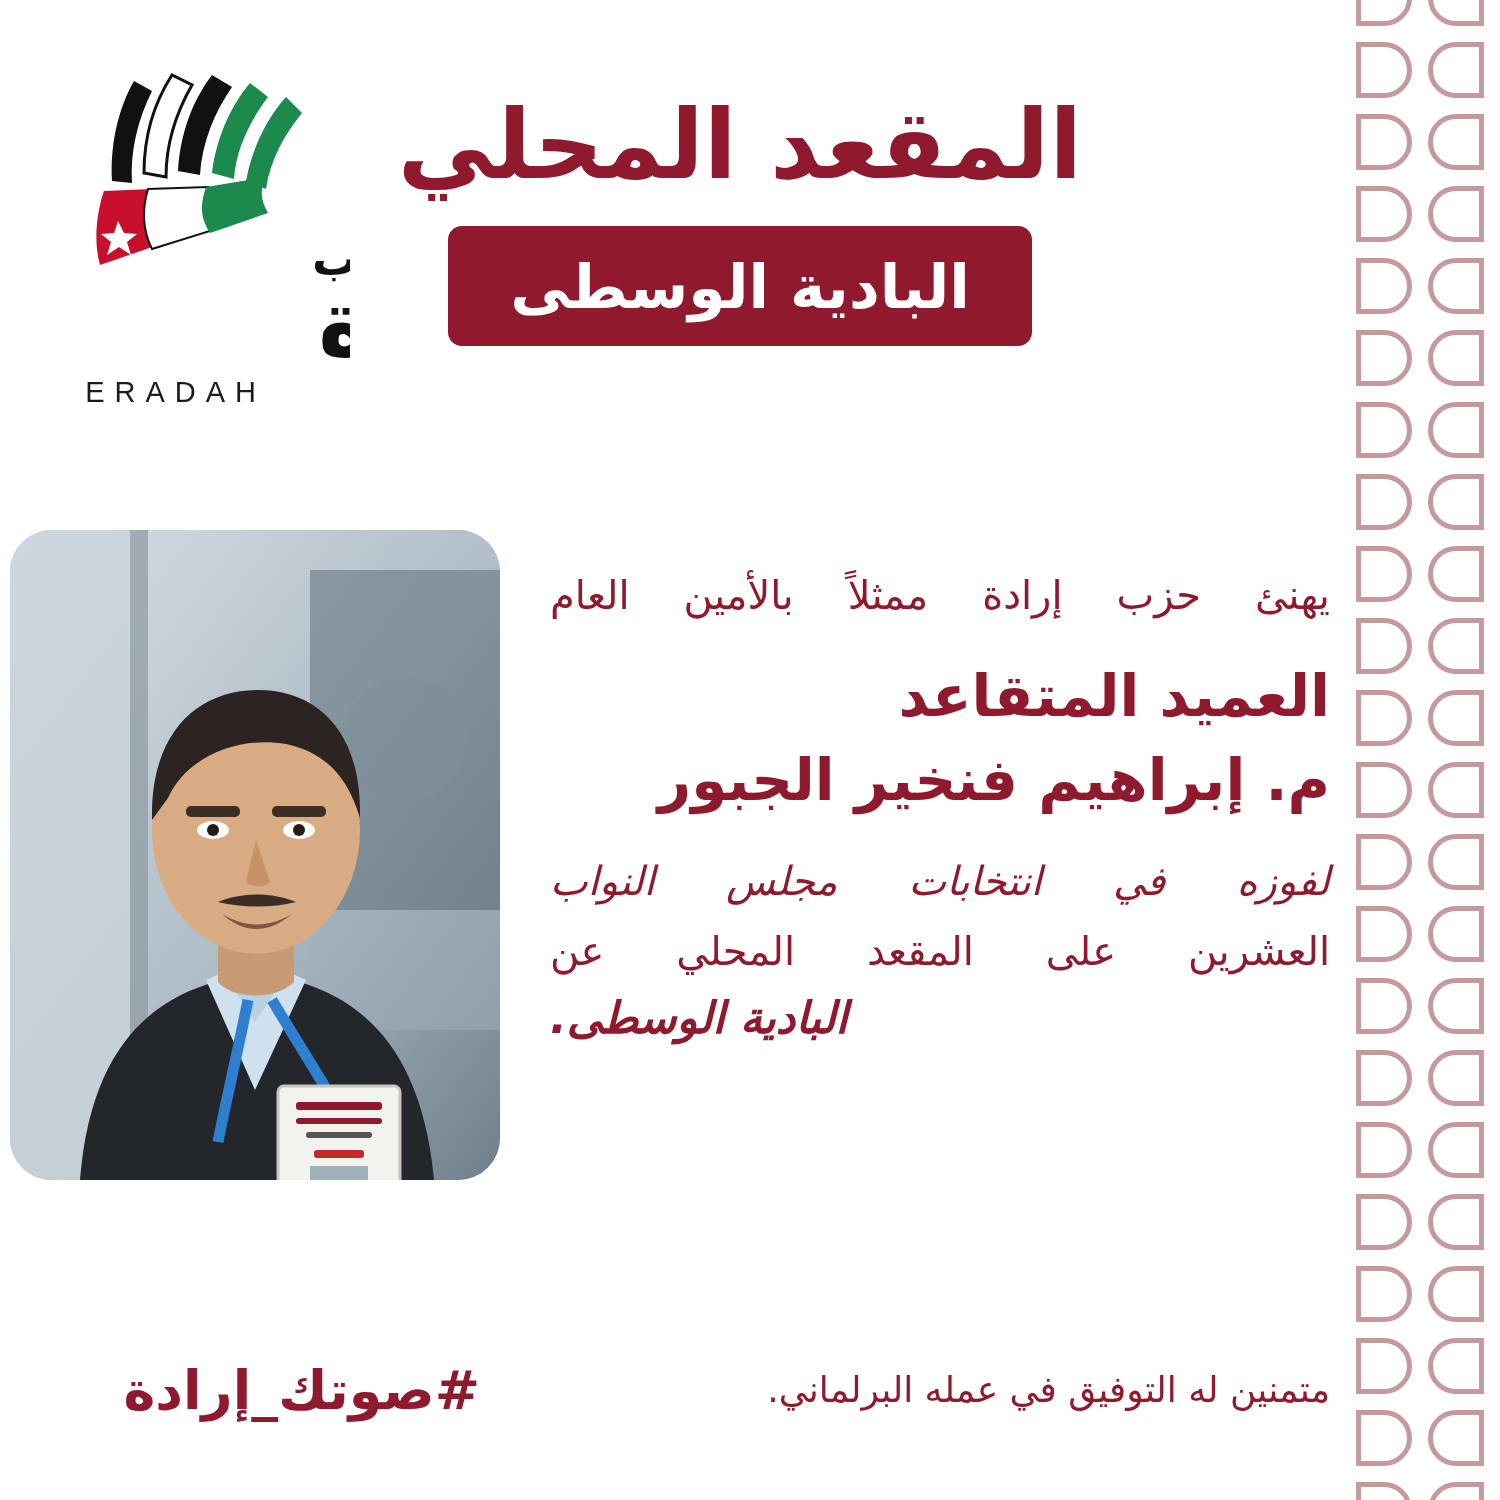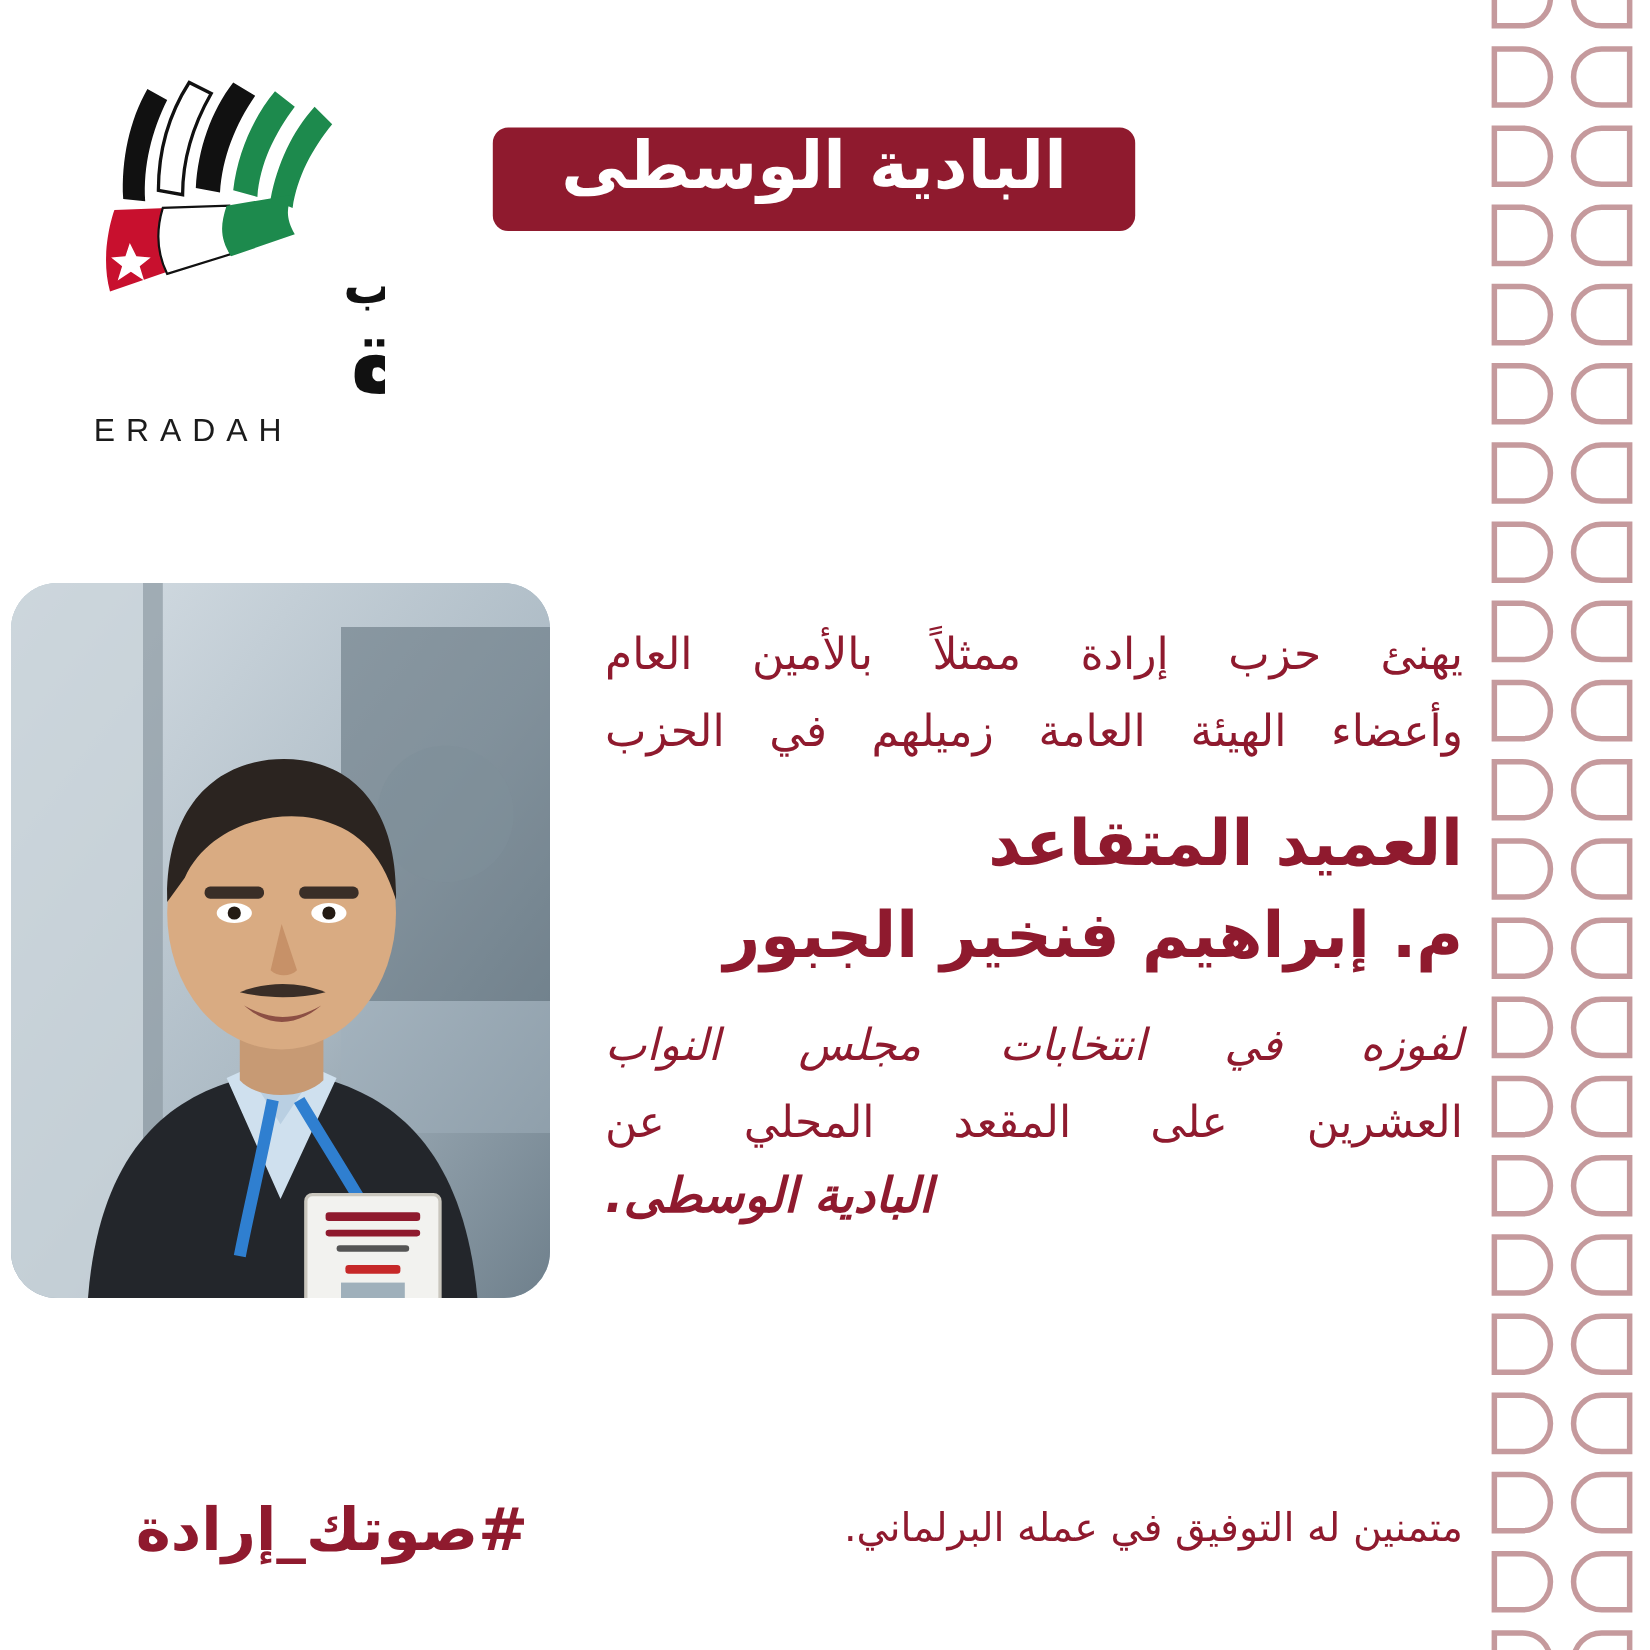--- a/index.html
+++ b/index.html
@@ -83,21 +83,21 @@
     line-height: 1.15;
     letter-spacing: -1px;
   }
   .seat-badge {
     display: inline-block;
     margin-top: 26px;
     background: #8f1a2e;
     color: #ffffff;
     font-size: 60px;
     font-weight: 700;
-    padding: 2px 62px 26px 62px;
+    padding: 28px 62px 26px 62px;
     border-radius: 14px;
     line-height: 1.1;
   }
 
   
   .photo {
     position: absolute;
     top: 530px;
     right: 1000px;
     width: 490px;
@@ -245,20 +245,21 @@
       </g>
 
       <text x="262" y="220" font-family="DejaVu Sans" font-size="46" font-weight="bold" fill="#111111" text-anchor="end" direction="rtl">حزب</text>
 
       <text x="268" y="300" font-family="DejaVu Sans" font-size="92" font-weight="bold" fill="#111111" text-anchor="end" direction="rtl">إرادة</text>
     </svg>
     <div class="logo-word">ERADAH</div>
   </div>
 
   <div class="headline">
+    <div class="main">المقعد المحلي</div>
     <div class="seat-badge">البادية الوسطى</div>
   </div>
 
   <div class="photo">
     <svg width="490" height="650" viewBox="0 0 490 650" xmlns="http://www.w3.org/2000/svg">
       <defs>
         <linearGradient id="bgG" x1="0" y1="0" x2="1" y2="1">
           <stop offset="0%" stop-color="#d8e0e6"></stop>
           <stop offset="55%" stop-color="#aebcc6"></stop>
           <stop offset="100%" stop-color="#6f808c"></stop>
@@ -305,21 +306,20 @@
       <rect x="286" y="572" width="86" height="8" rx="3" fill="#8f1a2e"></rect>
       <rect x="286" y="588" width="86" height="6" rx="3" fill="#8f1a2e"></rect>
       <rect x="296" y="602" width="66" height="6" rx="3" fill="#555"></rect>
       <rect x="304" y="620" width="50" height="8" rx="3" fill="#c62828"></rect>
       <rect x="300" y="636" width="58" height="58" fill="#9fb0bb"></rect>
     </svg>
   </div>
 
   <div class="body-text">
     <div class="line-reg">يهنئ حزب إرادة ممثلاً بالأمين العام</div>
-    <div class="line-reg">وأعضاء الهيئة العامة زميلهم في الحزب</div>
     <div class="name-big">العميد المتقاعد</div>
     <div class="name-big second">م. إبراهيم فنخير الجبور</div>
     <div class="line-reg after-name">لفوزه في انتخابات مجلس النواب</div>
     <div class="line-reg">العشرين على المقعد المحلي عن</div>
     <div class="bold-tail">البادية الوسطى.</div>
   </div>
 
   <div class="wish">متمنين له التوفيق في عمله البرلماني.</div>
   <div class="hashtag">#صوتك_إرادة</div>
 

